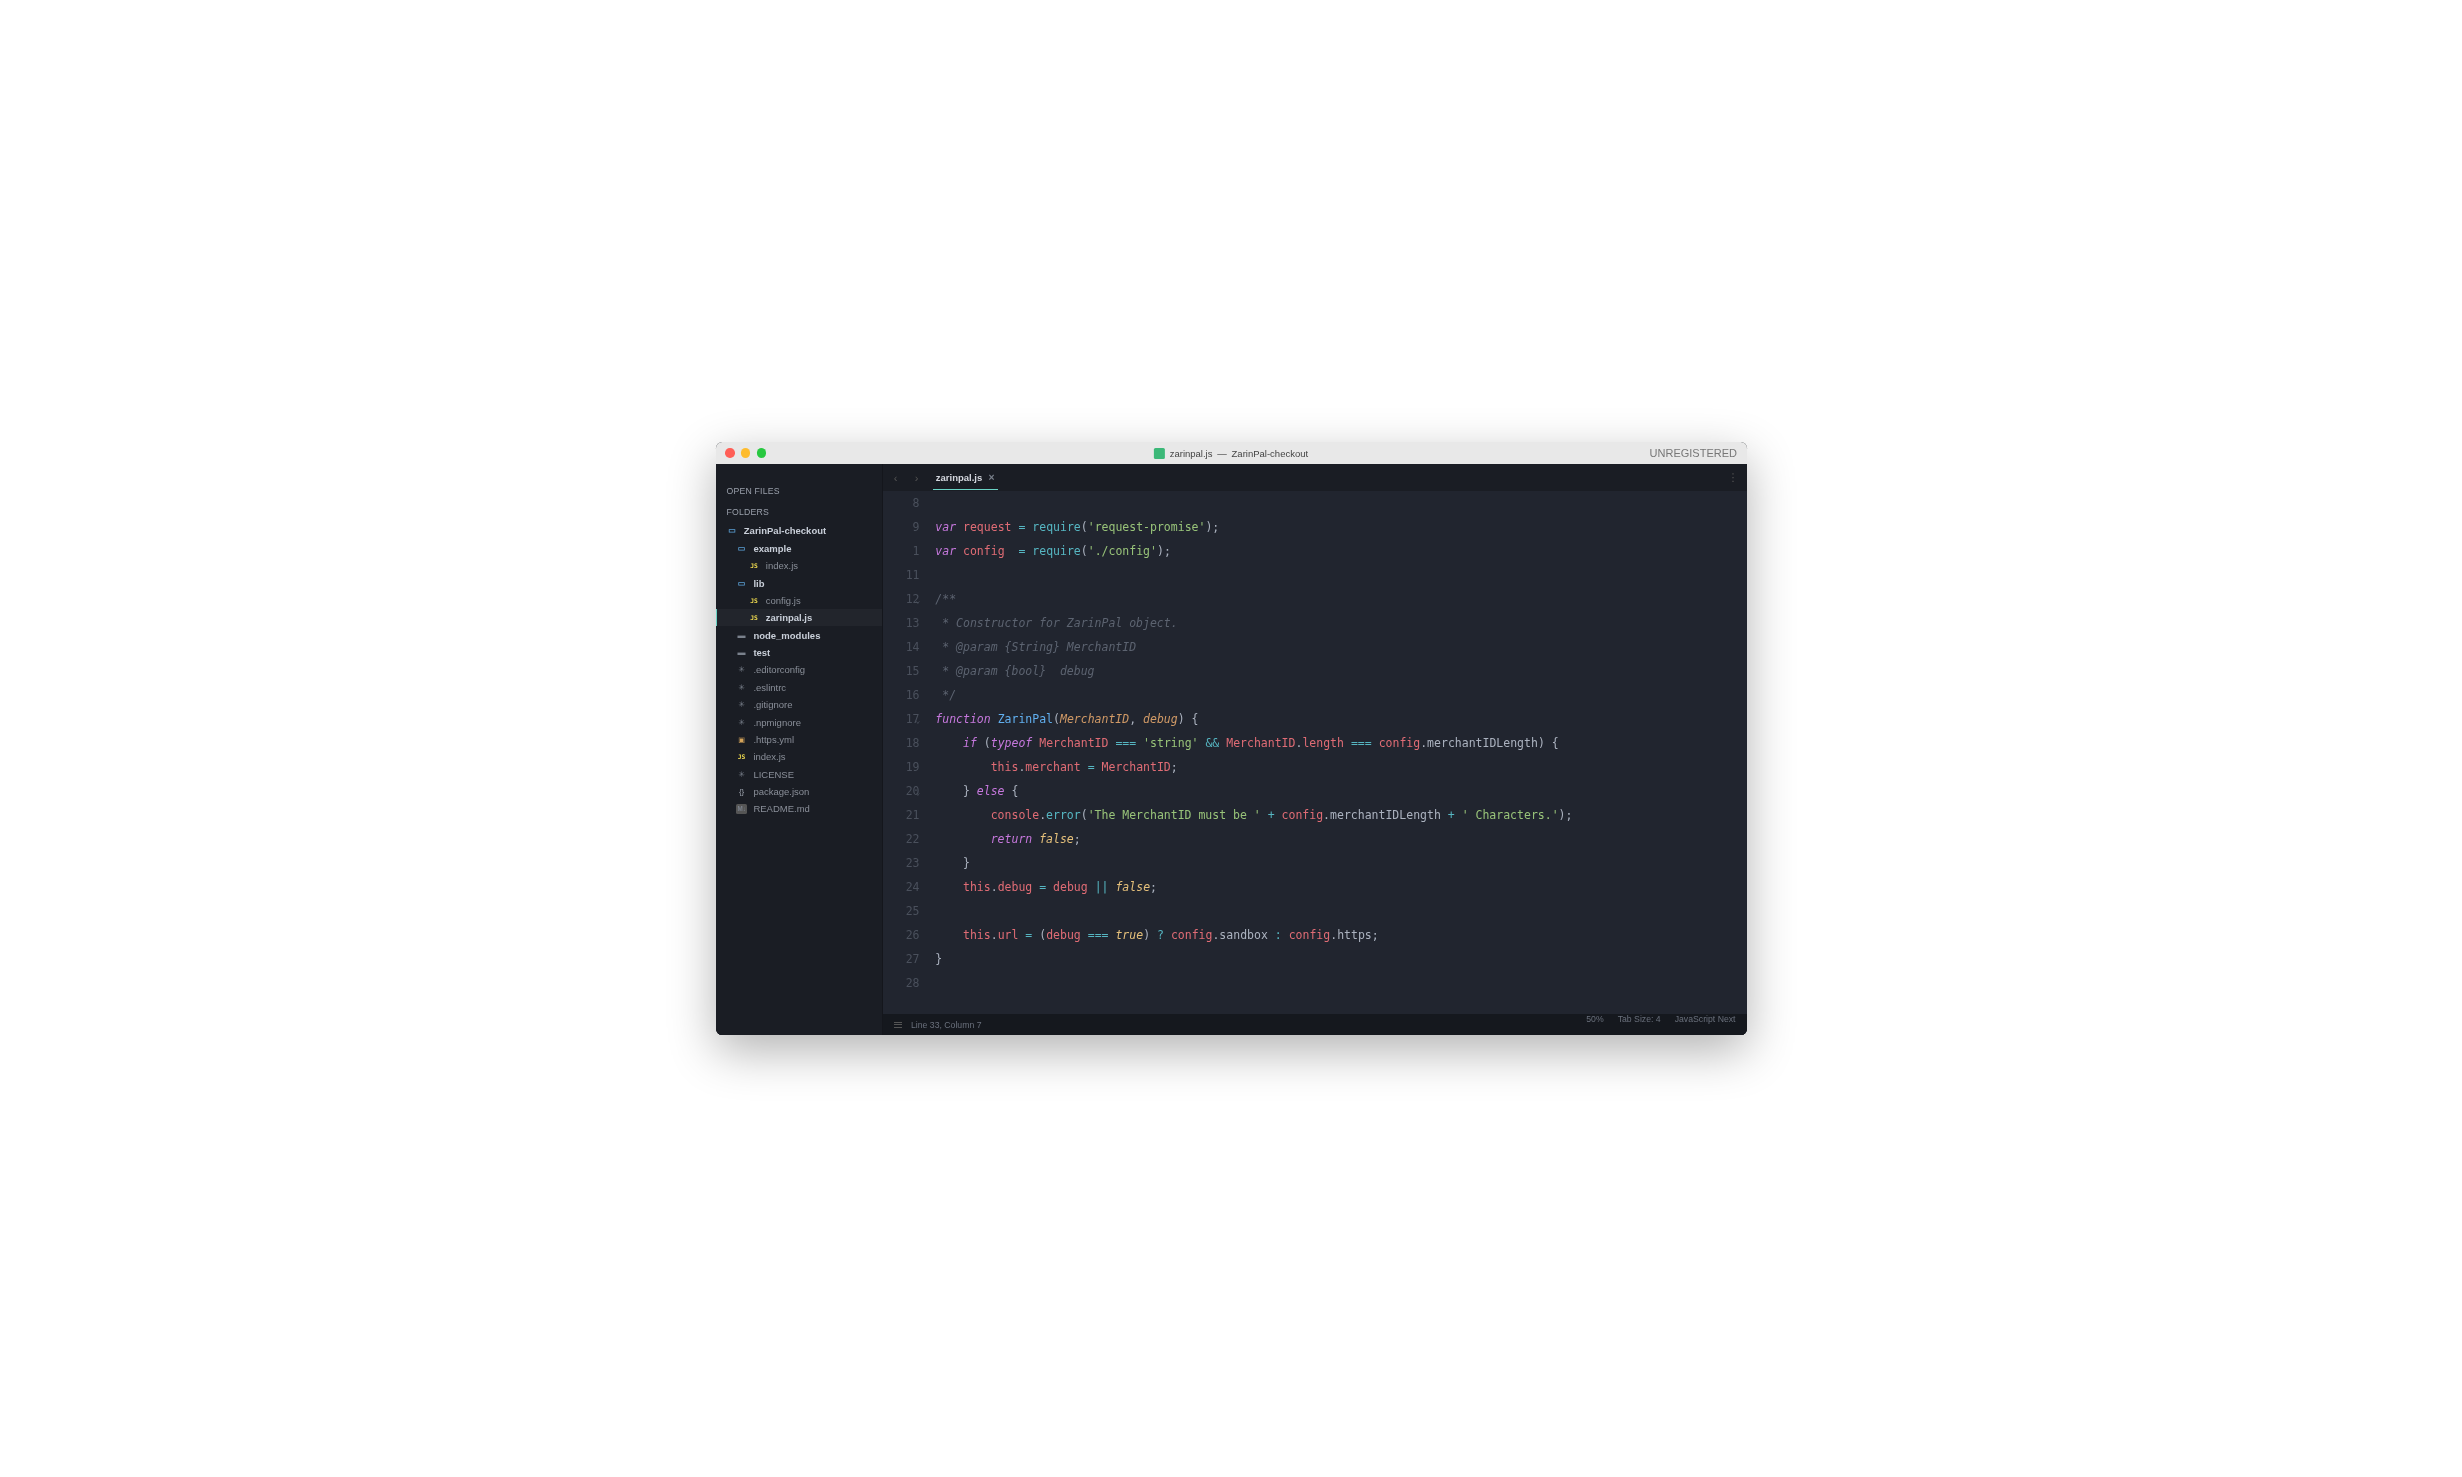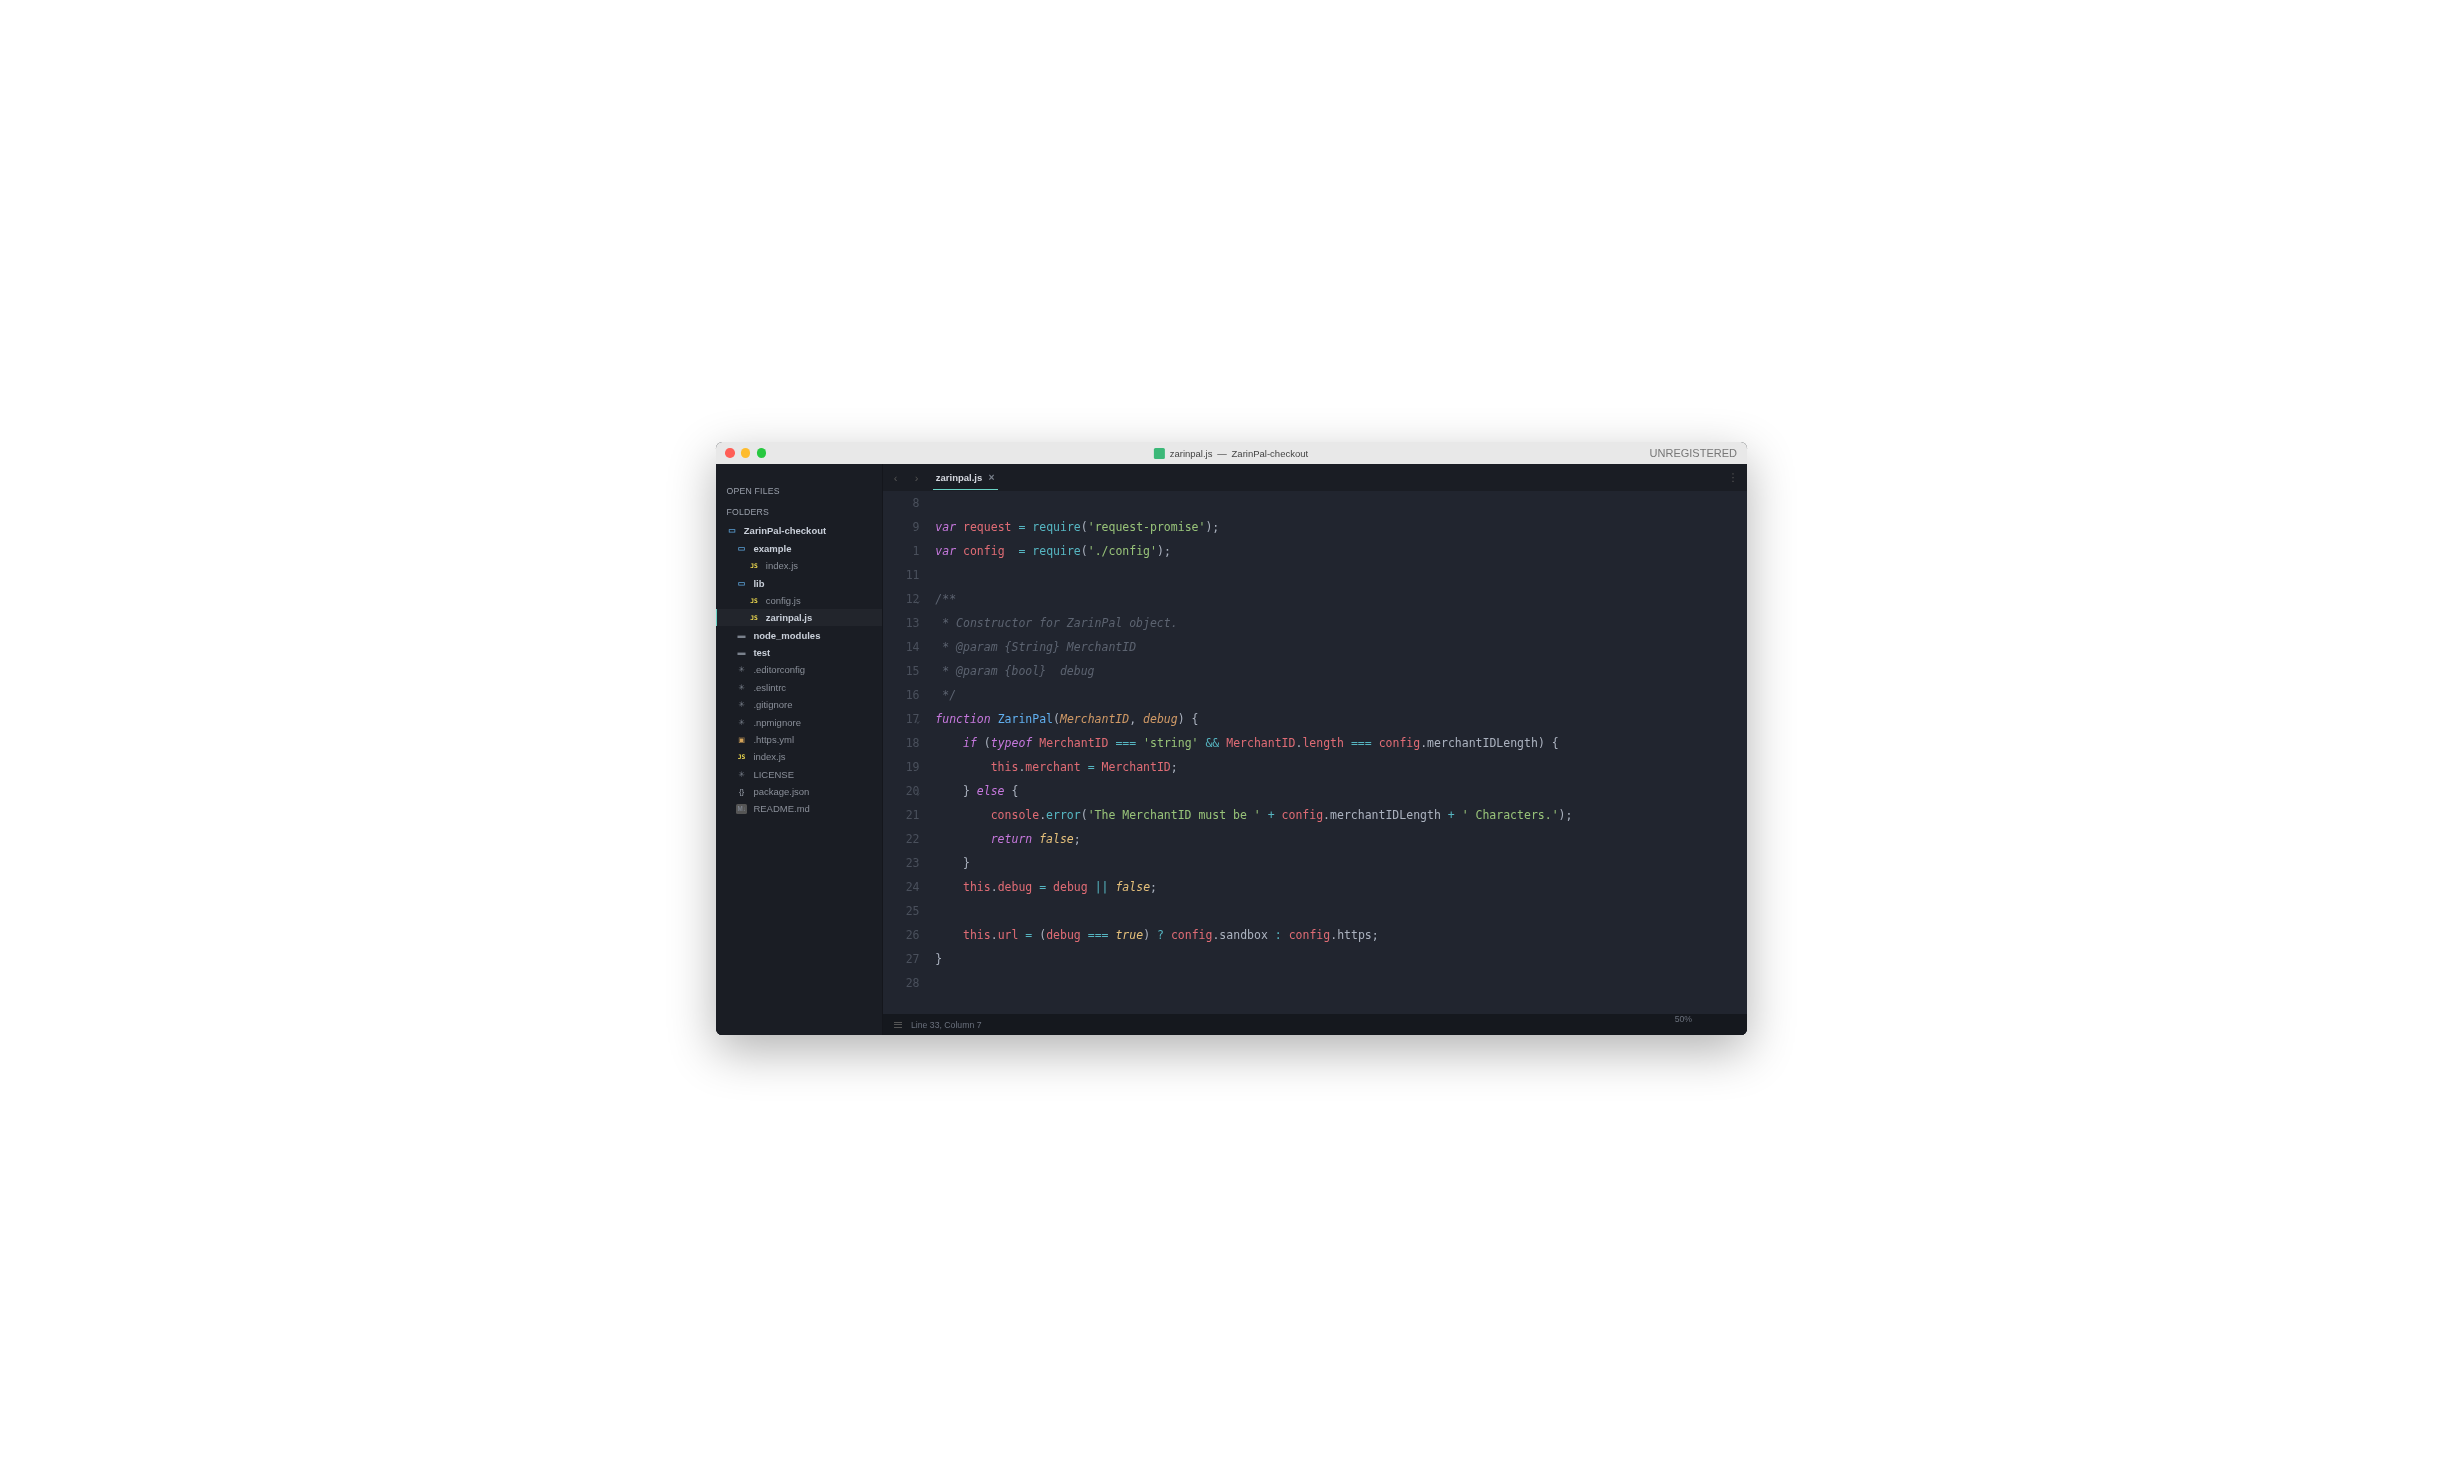--- a/index.html
+++ b/index.html
@@ -107,21 +107,21 @@
 .bool { color: #e5c07b; font-style: italic; }
 .this { color: #e06c75; }
 .prop { color: #e06c75; }
 .prop2 { color: #abb2bf; }
 
 .statusbar {
   height: 20.6px; background: #15181e; display: flex; 
   padding: 0 11px; font-size: 8.7px; color: #6a707c; gap: 14.3px;
 }
 .status-left { display:flex; gap:9.5px; align-items:center; }
-.status-right { margin-left: auto; display: flex; gap: 14px; flex-direction: column; }
+.status-right { margin-left: auto; display: flex; gap: 14px; }
 .hamb { display:inline-flex; flex-direction:column; gap:1.6px; }
 .hamb span { width:8px; height:0.8px; background:#555; display:block; }
 </style>
 </head>
 <body>
 
 <div class="window">
 
   <div class="titlebar">
     <div class="traffic-lights">

